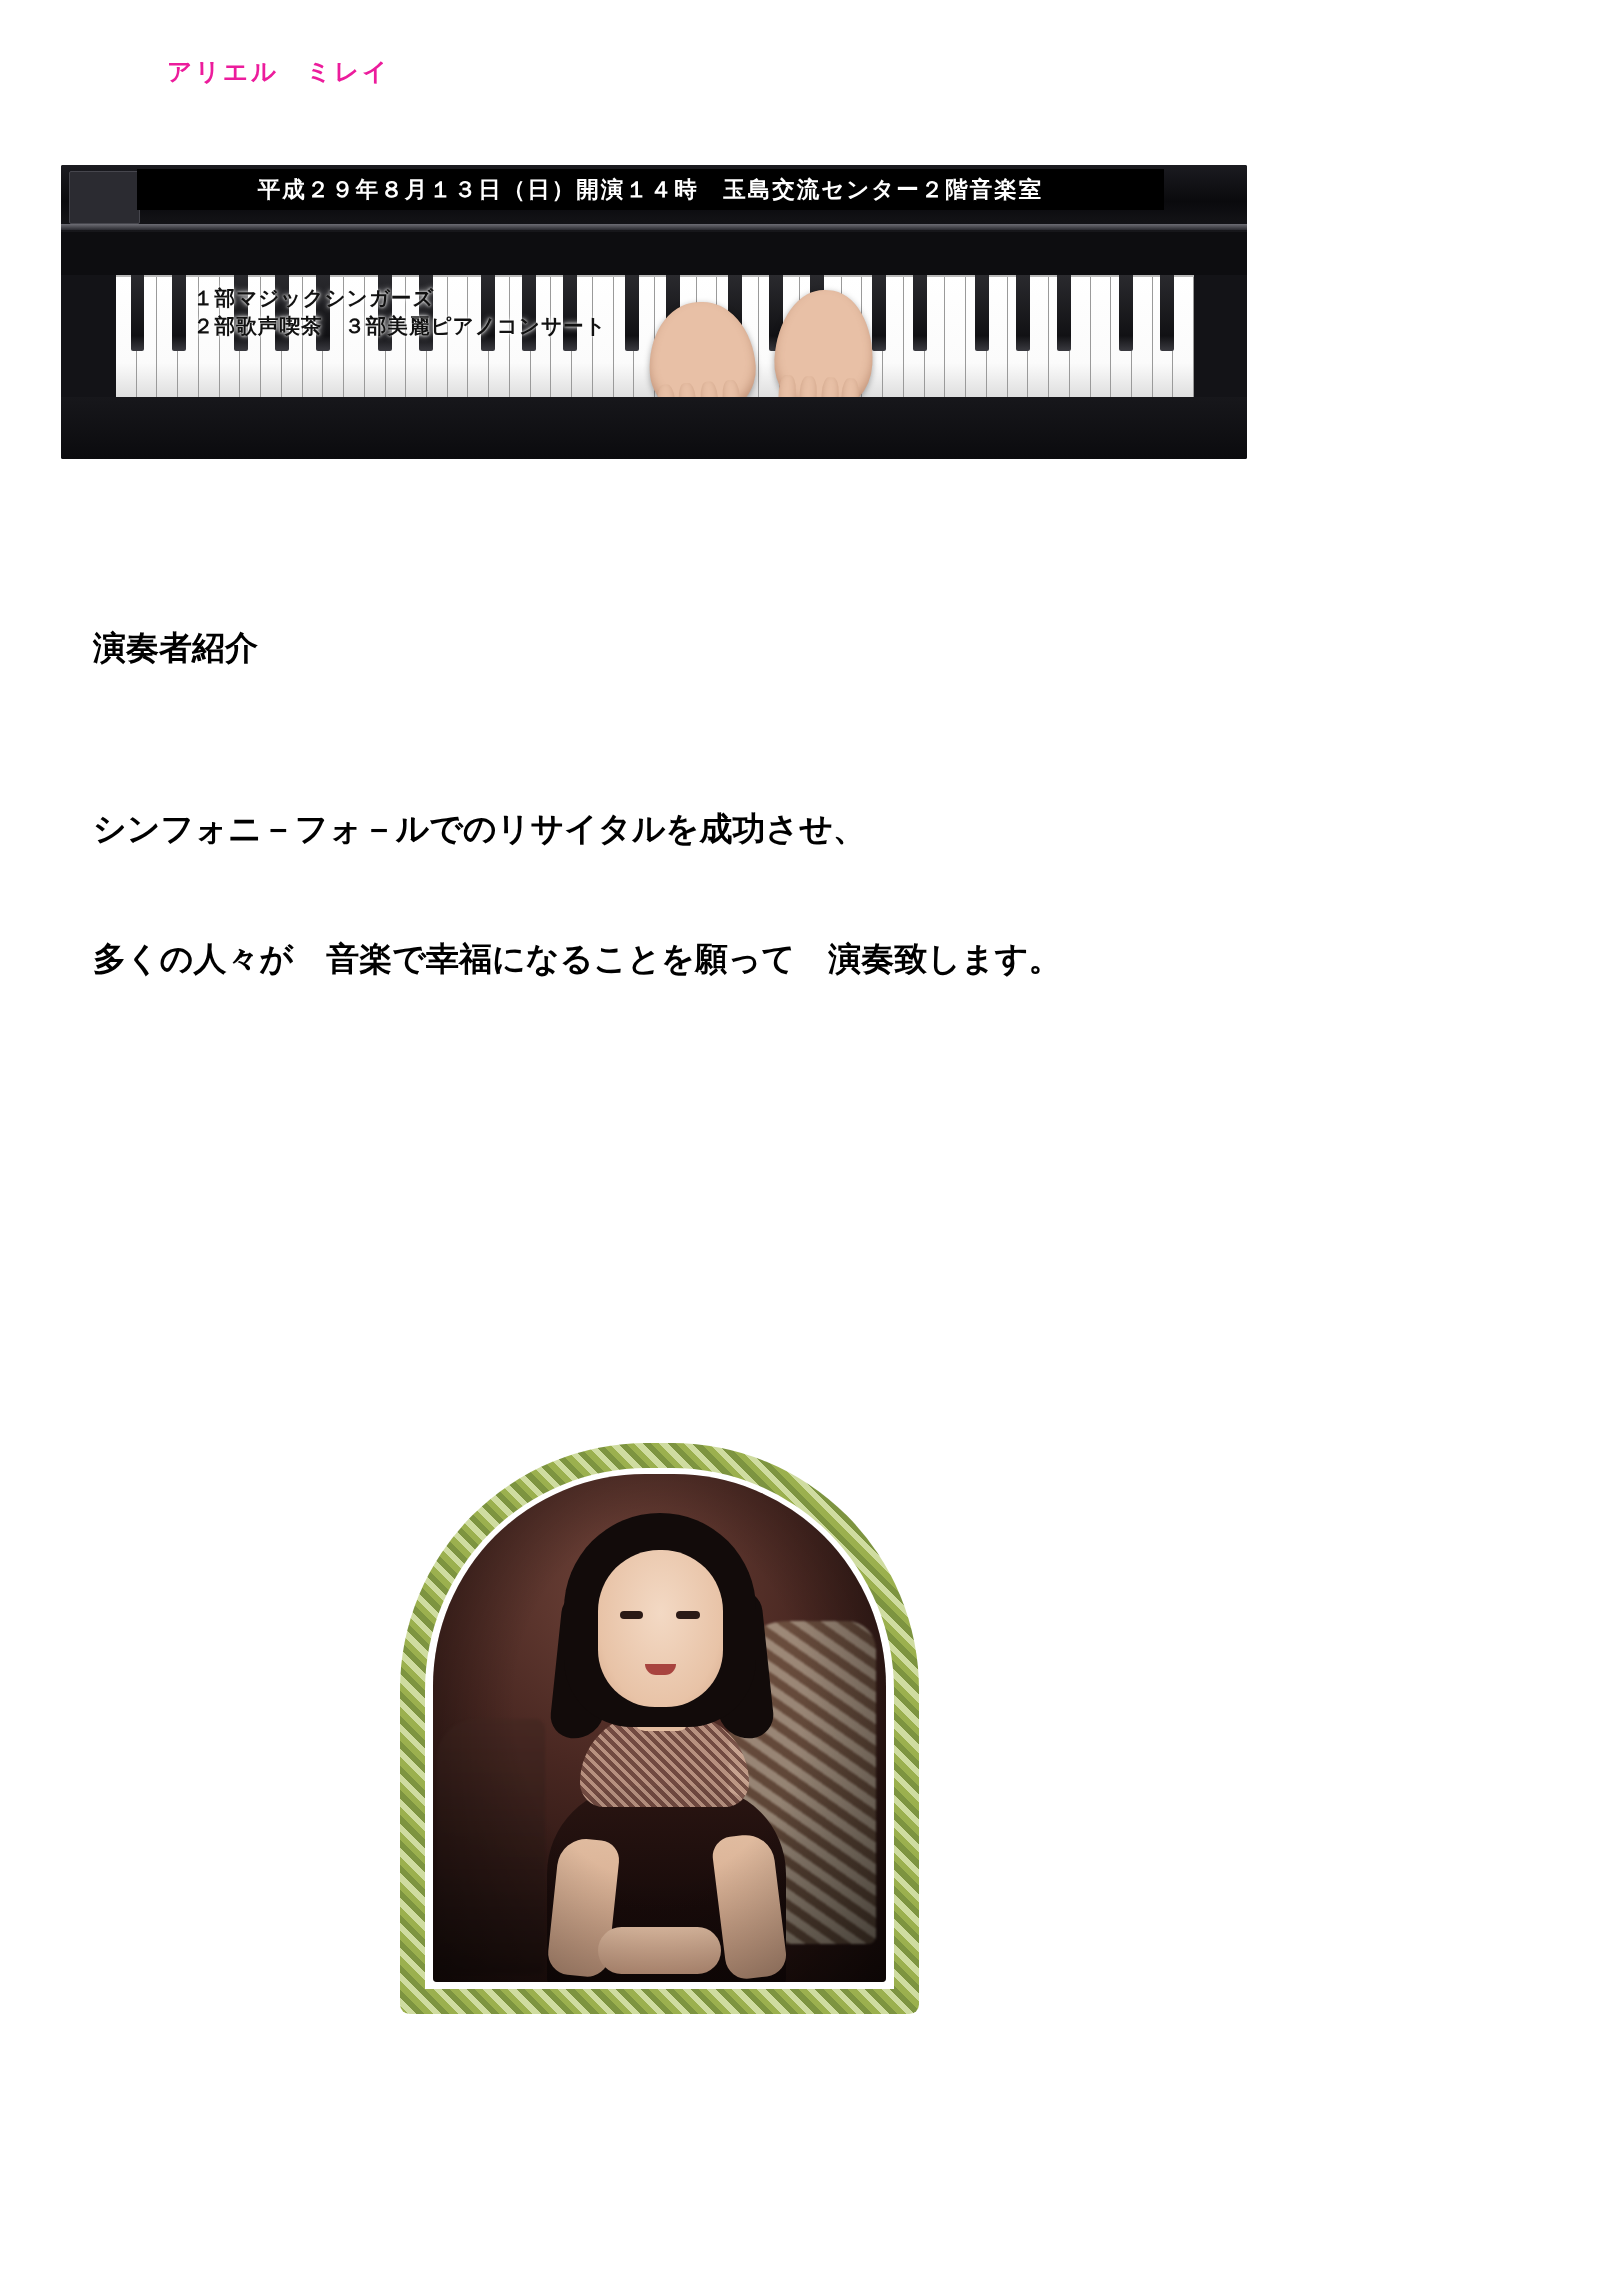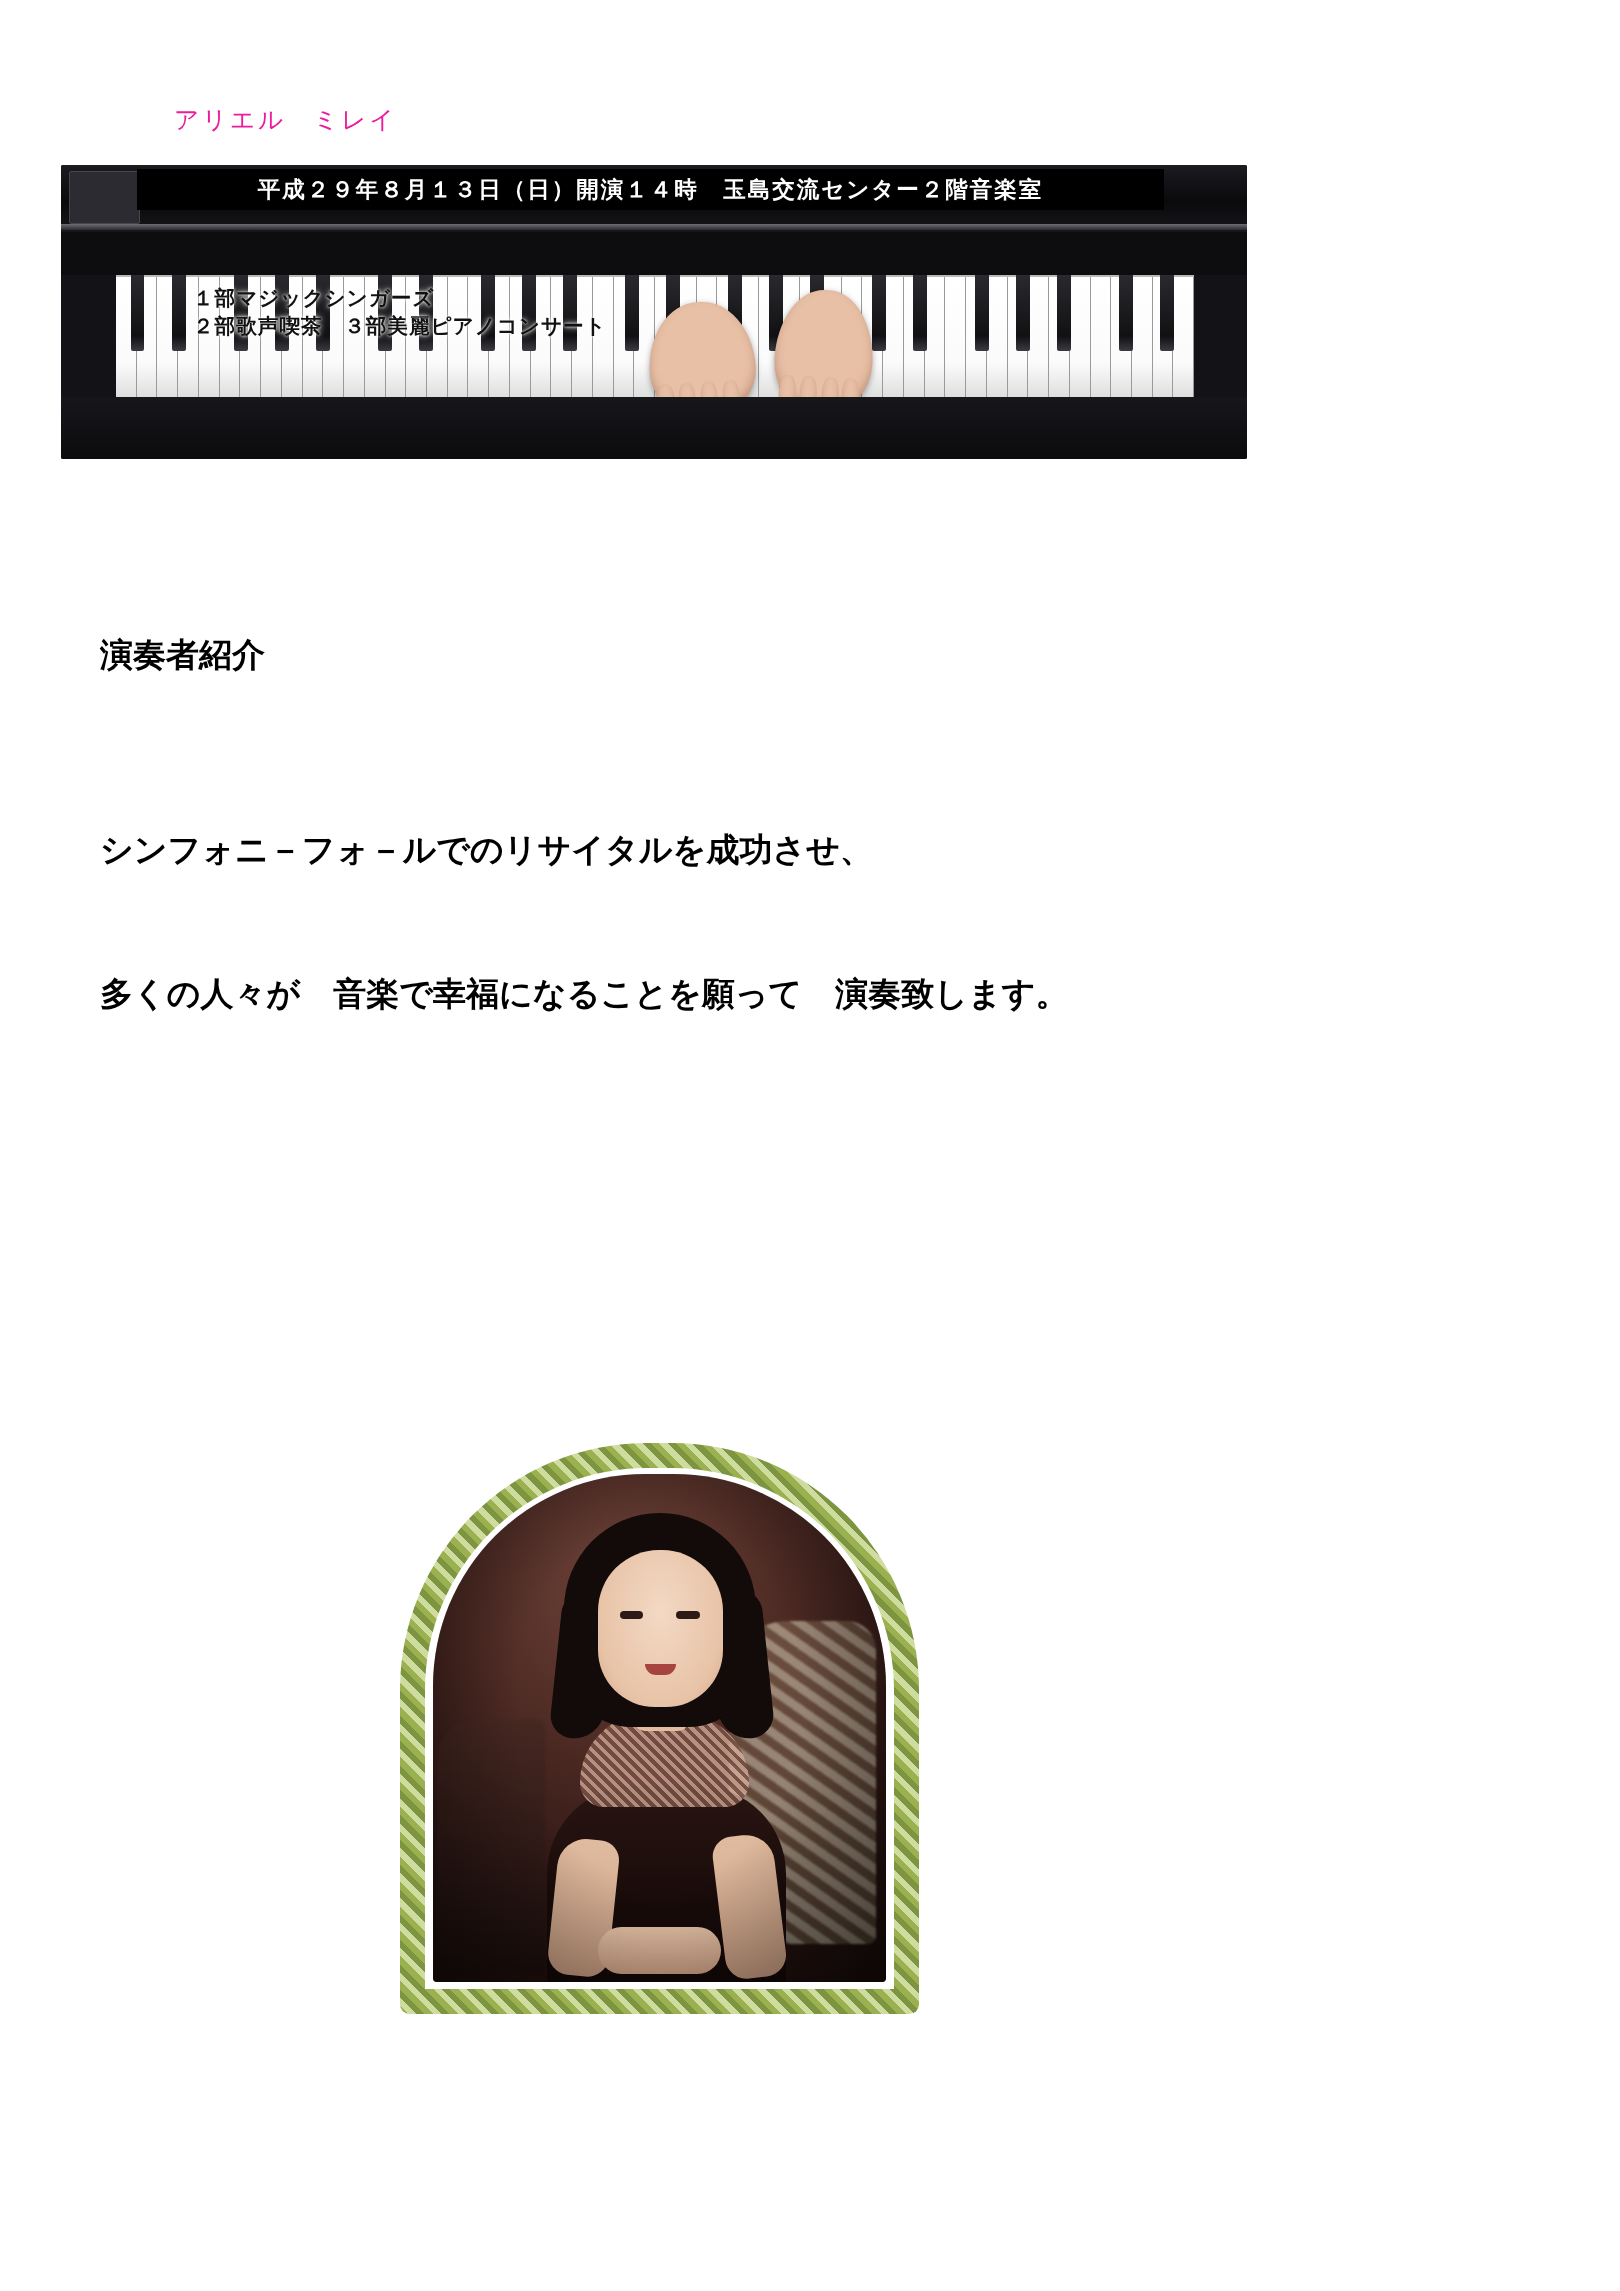--- a/index.html
+++ b/index.html
@@ -28,29 +28,28 @@
   .flyer-title-row {
     position: absolute;
     left: 0;
     top: 0;
     width: 100%;
     height: 127px;
   }
 
   .furigana {
     position: absolute;
-    left: 113px;
+    left: 106px;
     top: 7.8px;
     font-family: "DejaVu Sans", sans-serif;
     font-size: 24.5px;
-    font-weight: normal;
+    font-weight: bold;
     color: #ec1c9c;
     letter-spacing: 2.9px;
     white-space: nowrap;
-    margin-top: 48px;
   }
 
   .main-title {
     position: absolute;
     left: 11.8px;
     top: 27.4px;
     font-family: "DejaVu Sans", sans-serif;
     font-size: 74px;
     font-weight: bold;
     color: #ec1c9c;
@@ -240,21 +239,21 @@
     left: 84px;
     top: 608px;
     width: 1372px;
     font-family: "DejaVu Serif", "Liberation Serif", serif;
     font-size: 33px;
     font-weight: bold;
     color: #000000;
     line-height: 1.0;
   }
   .doc-text p {
-    margin: 16px;
+    margin: 9px;
   }
   .para-gap { height: 51px; }
   .line { height: 61px; line-height: 61px; white-space: nowrap; }
 
   
   .portrait-wrap {
     position: absolute;
     left: 400px;
     top: 1443px;
     width: 519px;

